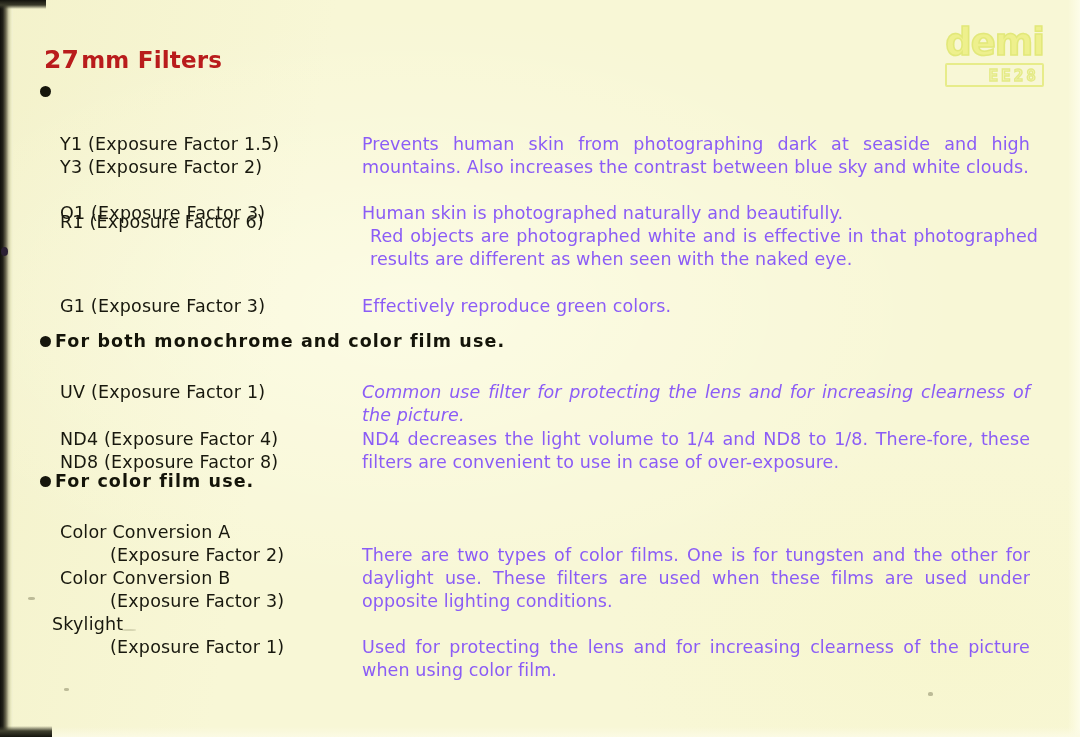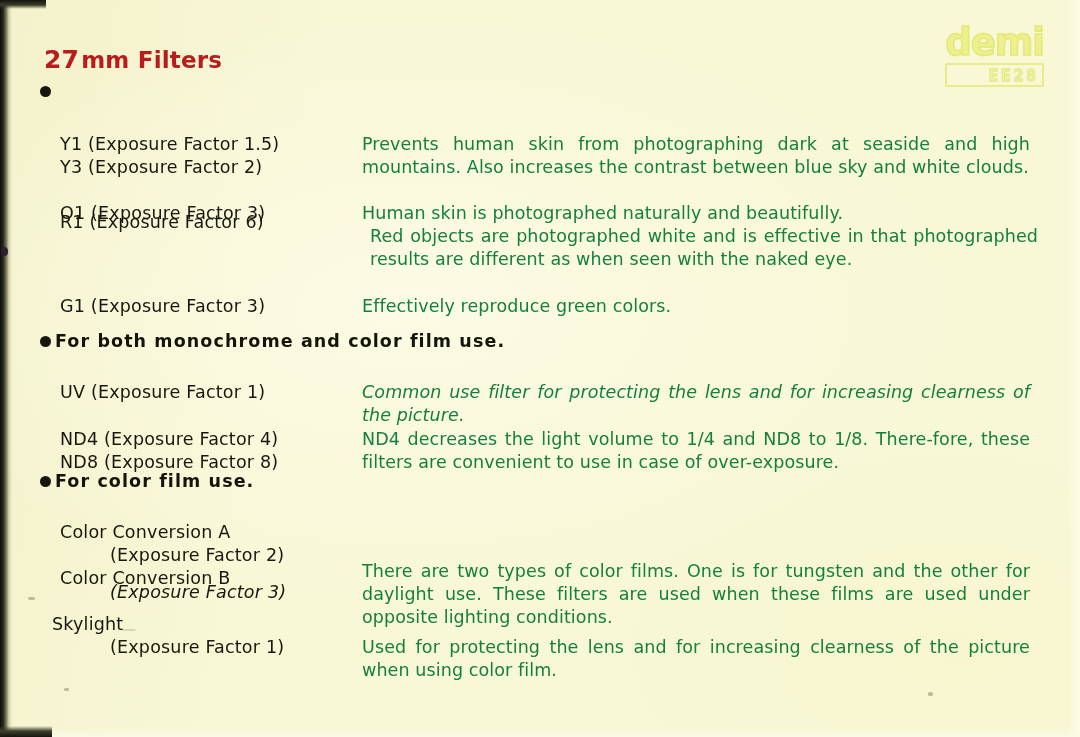--- a/index.html
+++ b/index.html
@@ -179,21 +179,21 @@
   }
 
   .desc {
     position: absolute;
     left: 322px;
     width: 668px;
     font-size: 17.5px;
     line-height: 23.2px;
     text-align: justify;
     text-justify: inter-word;
-    color: #15803d;
+    color: #8b5cf6;
     letter-spacing: .1px;
   }
   .desc.nojustify { text-align: left; }
 </style>
 </head>
 <body>
 
 <div id="page">
 
   <div class="scan-gutter"></div>
@@ -257,23 +257,23 @@
     <div class="section" style="top:471px;">
       <div class="section-heading">
         <span class="bullet-dot"></span>
         <span>For color film use.</span>
       </div>
 
       <div class="rows" style="height:190px;">
         <div class="filter-label" style="left:20px; top:24px;">Color Conversion A</div>
         <div class="filter-label" style="left:70px; top:47px;">(Exposure Factor 2)</div>
         <div class="filter-label" style="left:20px; top:70px;">Color Conversion B</div>
-        <div class="filter-label" style="left:70px; top:84px;font-style:italic;">(Exposure Factor 3)</div>
+        <div class="filter-label" style="left:70px; top:93px;">(Exposure Factor 3)</div>
         <div class="filter-label" style="left:12px; top:116px;">Skylight</div>
         <div class="filter-label" style="left:70px; top:139px;">(Exposure Factor 1)</div>
 
-        <div class="desc" style="top:47px;margin-top:16px;">There are two types of color films. One is for tungsten and the other for daylight use. These filters are used when these films are used under opposite lighting conditions.</div>
+        <div class="desc" style="top:47px;">There are two types of color films. One is for tungsten and the other for daylight use. These filters are used when these films are used under opposite lighting conditions.</div>
         <div class="desc" style="top:139px;">Used for protecting the lens and for increasing clearness of the picture when using color film.</div>
       </div>
     </div>
 
   </div>
 </div>
 
 </body></html>

